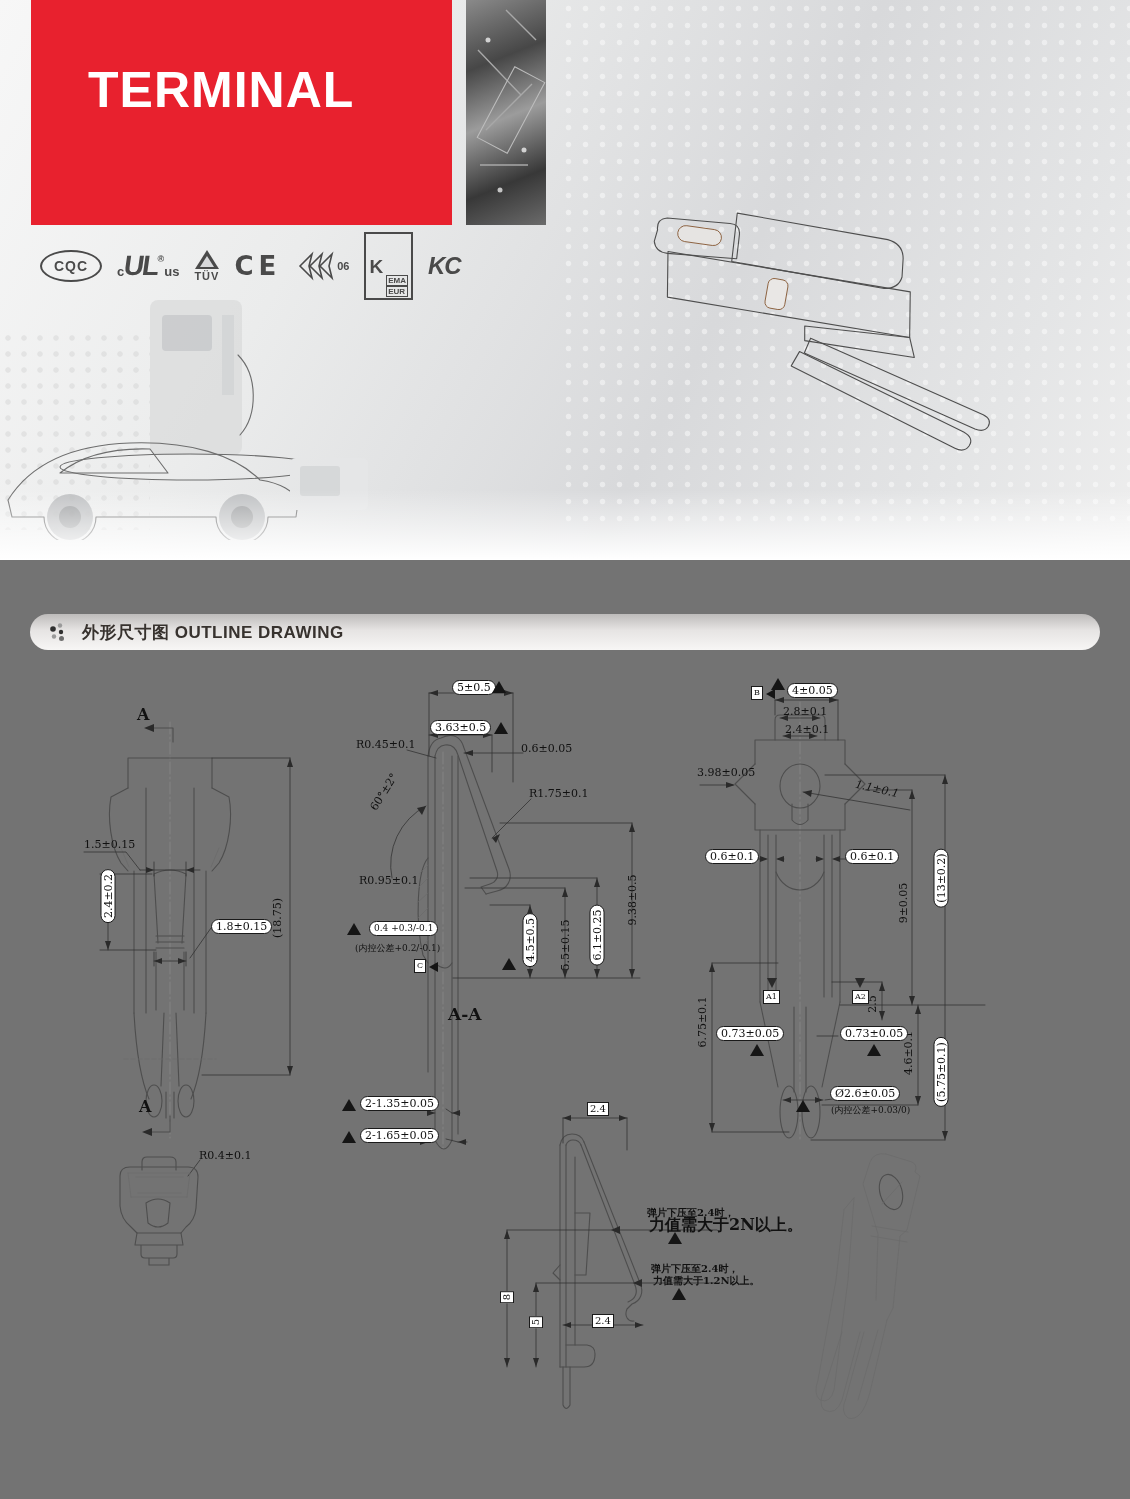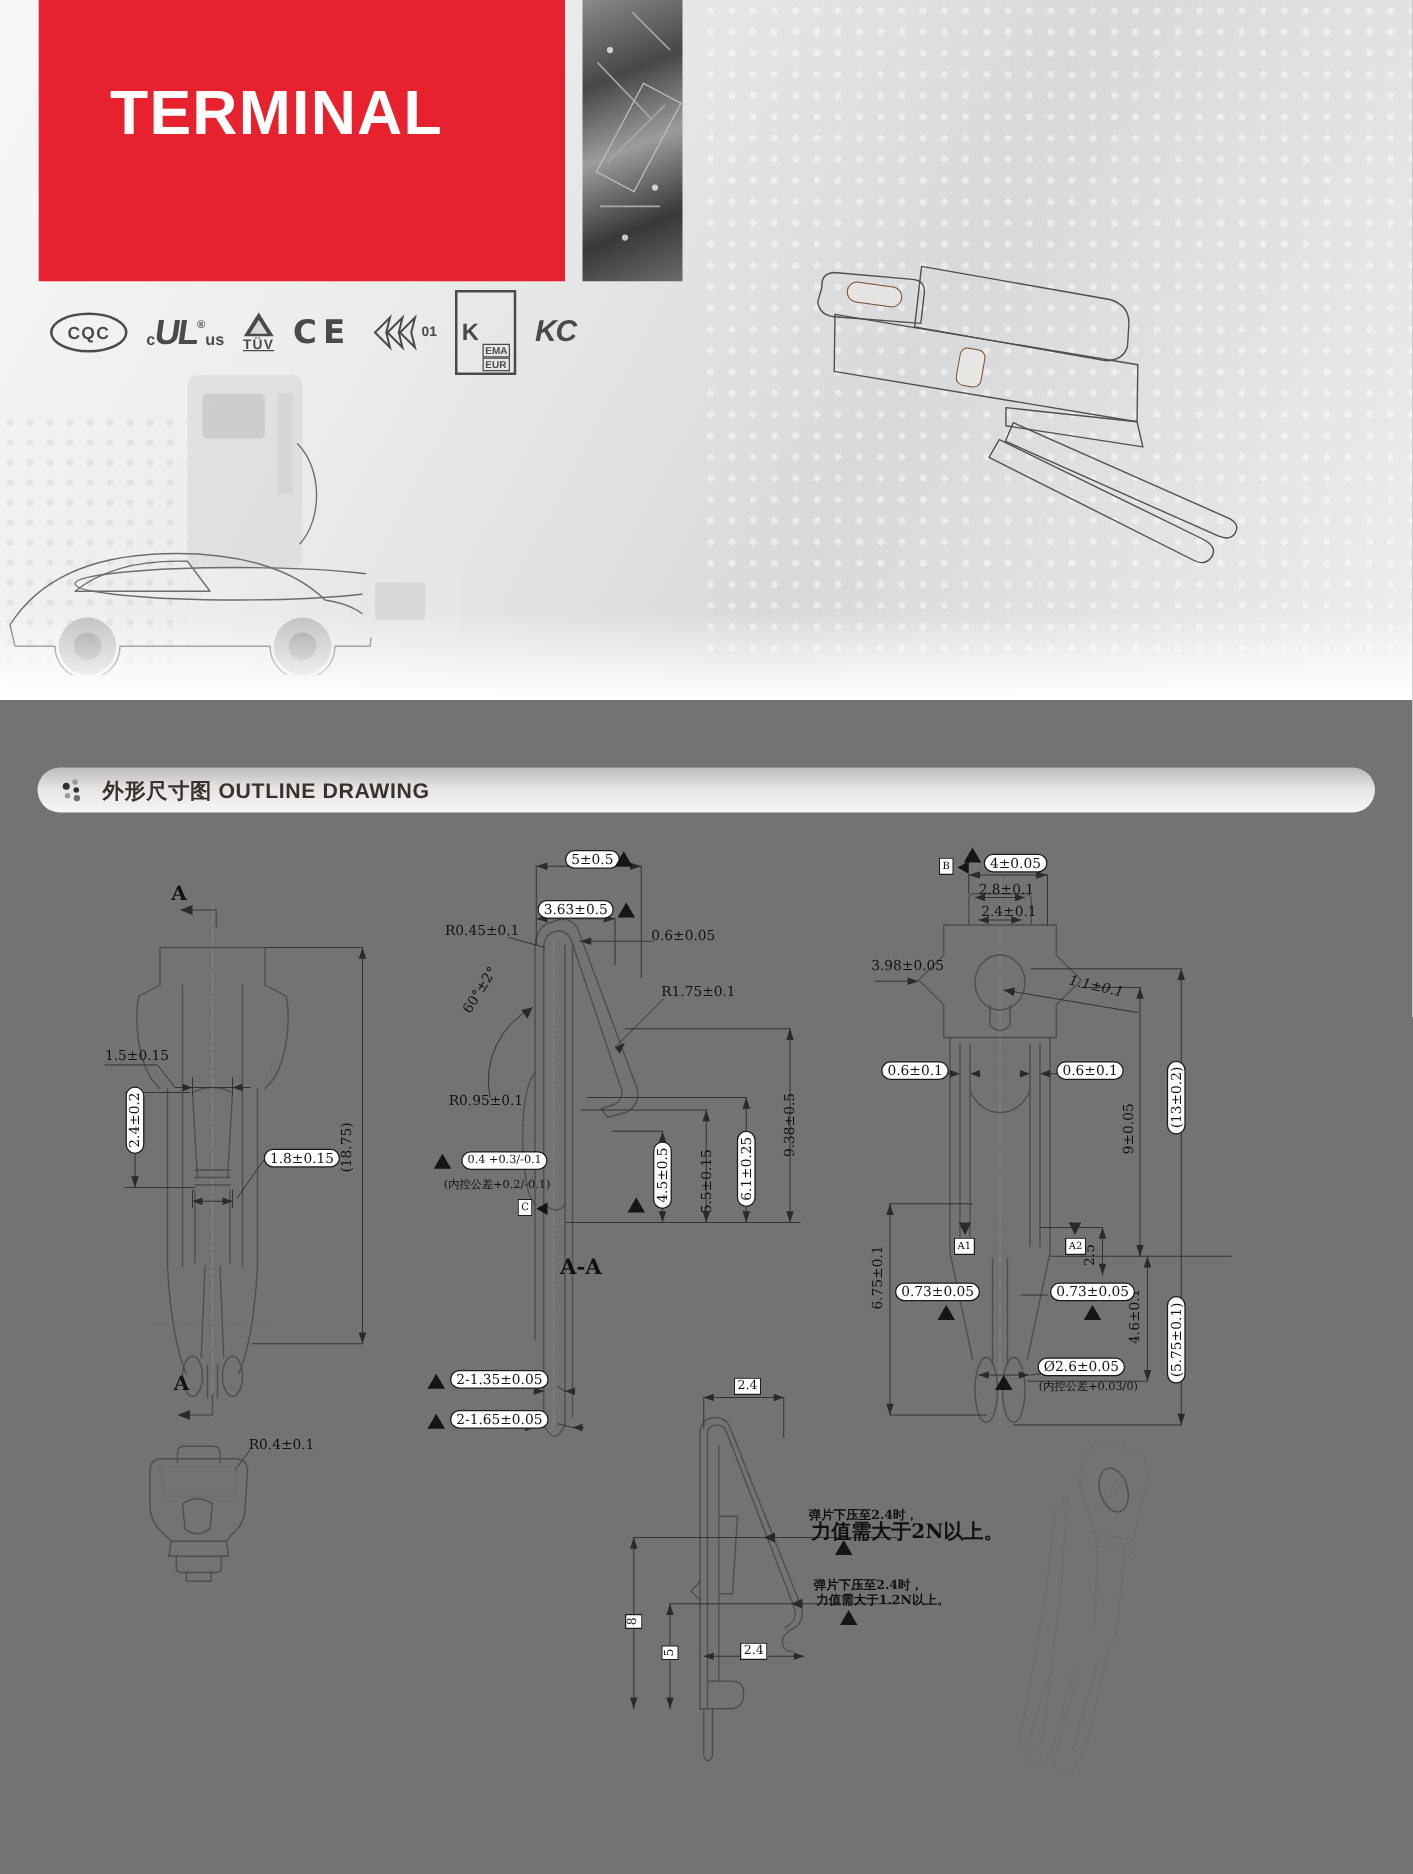--- a/index.html
+++ b/index.html
@@ -23,21 +23,21 @@
         background:linear-gradient(158deg,#8a8a8a 0%,#474747 28%,#9c9c9c 52%,#383838 78%,#6b6b6b 100%);}
   .certs{position:absolute;left:40px;top:240px;width:430px;height:52px;display:flex;
         align-items:center;gap:15px;color:#4a4a4a;}
   .cqc{border:2.4px solid #4a4a4a;border-radius:50%;width:58px;height:28px;display:flex;
         align-items:center;justify-content:center;font-weight:700;font-size:14px;letter-spacing:1px;}
   .ulw{display:flex;align-items:flex-end;font-weight:800;}
   .ul-c{font-size:13px;line-height:13px;}
   .ul-m{font-size:28px;line-height:24px;font-weight:800;transform:skewX(-8deg);letter-spacing:-2px;}
   .ul-us{font-size:13px;line-height:13px;}
   .ul-r{font-size:9px;align-self:flex-start;}
-  .tuv{display:flex;flex-direction:column;align-items:center;gap:1px;text-decoration:underline;}
+  .tuv{display:flex;flex-direction:column;align-items:center;gap:1px;}
   .tuv-tri{width:0;height:0;border-left:12px solid transparent;border-right:12px solid transparent;
         border-bottom:19px solid #4a4a4a;position:relative;}
   .tuv-tri::after{content:"";position:absolute;left:-7px;top:6px;width:0;height:0;
         border-left:7px solid transparent;border-right:7px solid transparent;border-bottom:11px solid #d8d9db;}
   .tuv-txt{font-size:11px;font-weight:800;letter-spacing:1px;}
   .ce{font-size:26px;font-weight:700;letter-spacing:5px;font-family:"DejaVu Sans",sans-serif;}
   .emc{display:flex;align-items:center;gap:1px;}
   .emc-num{font-size:11px;font-weight:700;}
   .kema{border:2px solid #4a4a4a;padding:1px 3px;display:flex;align-items:center;gap:3px;background:transparent;}
   .kema-k{font-size:19px;font-weight:700;line-height:19px;}
@@ -105,21 +105,21 @@
       </span>
       <span class="tuv">
         <span class="tuv-tri"></span>
         <span class="tuv-txt">TÜV</span>
       </span>
       <span class="ce">CE</span>
       <span class="emc">
         <svg width="40" height="30">
           <path d="M4,15 L16,3 L13,15 L16,27 Z M14,15 L26,3 L23,15 L26,27 Z M24,15 L36,3 L33,15 L36,27 Z" fill="none" stroke="#4a4a4a" stroke-width="1.6"></path>
         </svg>
-        <span class="emc-num">01</span>
+        <span class="emc-num">06</span>
       </span>
       <span class="kema">
         <span class="kema-k">K</span>
         <span class="kema-col">
           <span>EMA</span>
           <span>EUR</span>
         </span>
       </span>
       <span class="kc">KC</span>
     </div>

